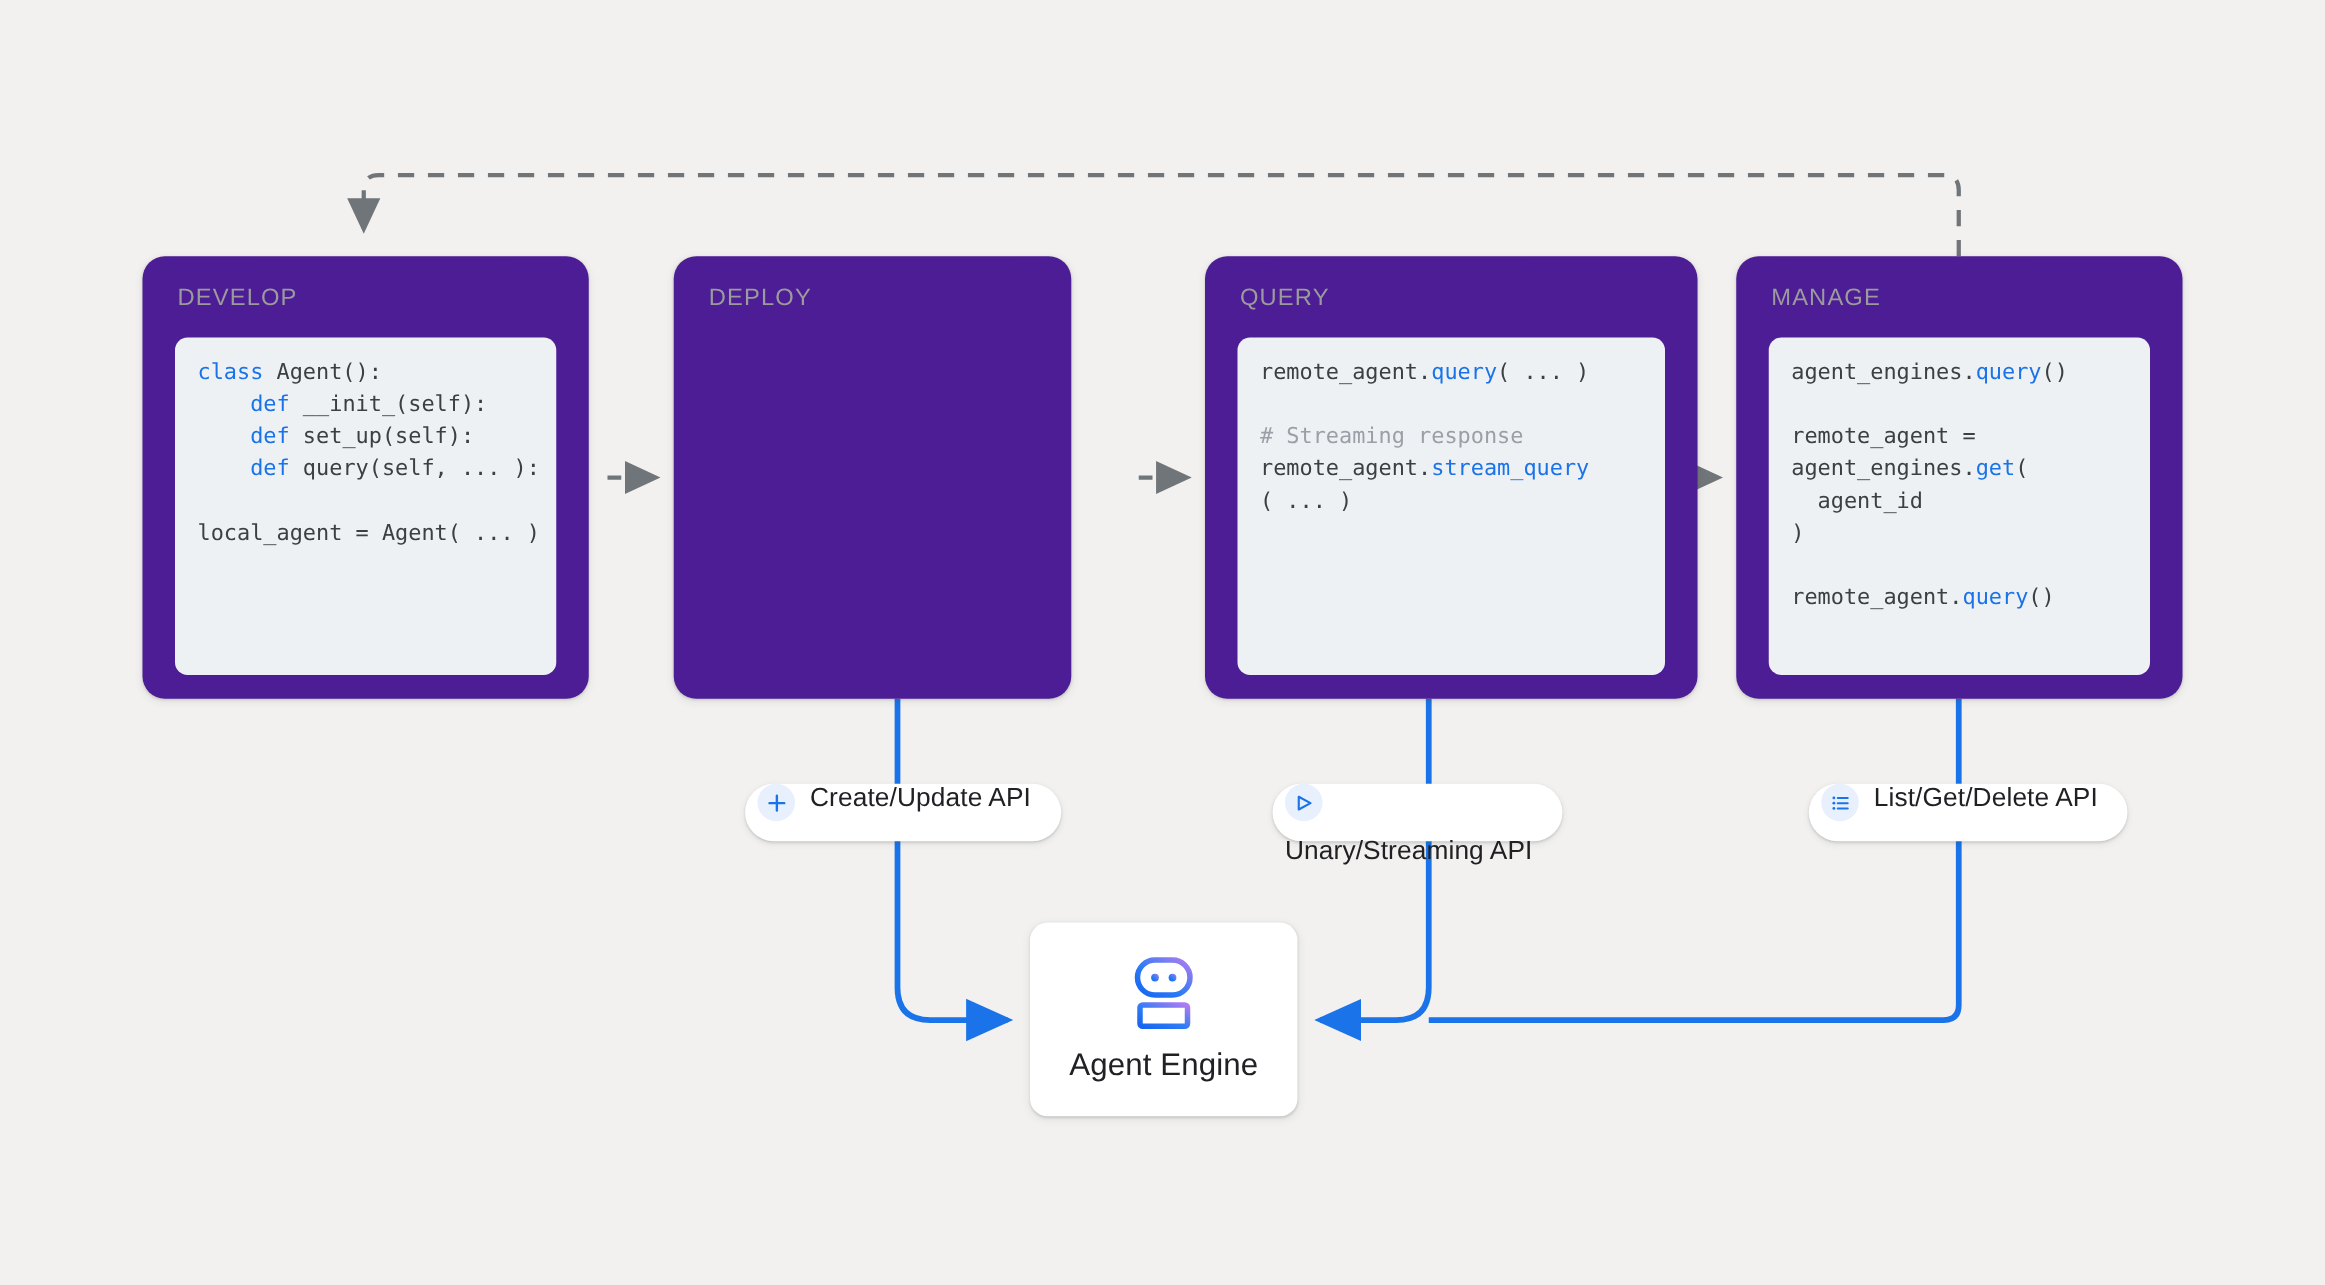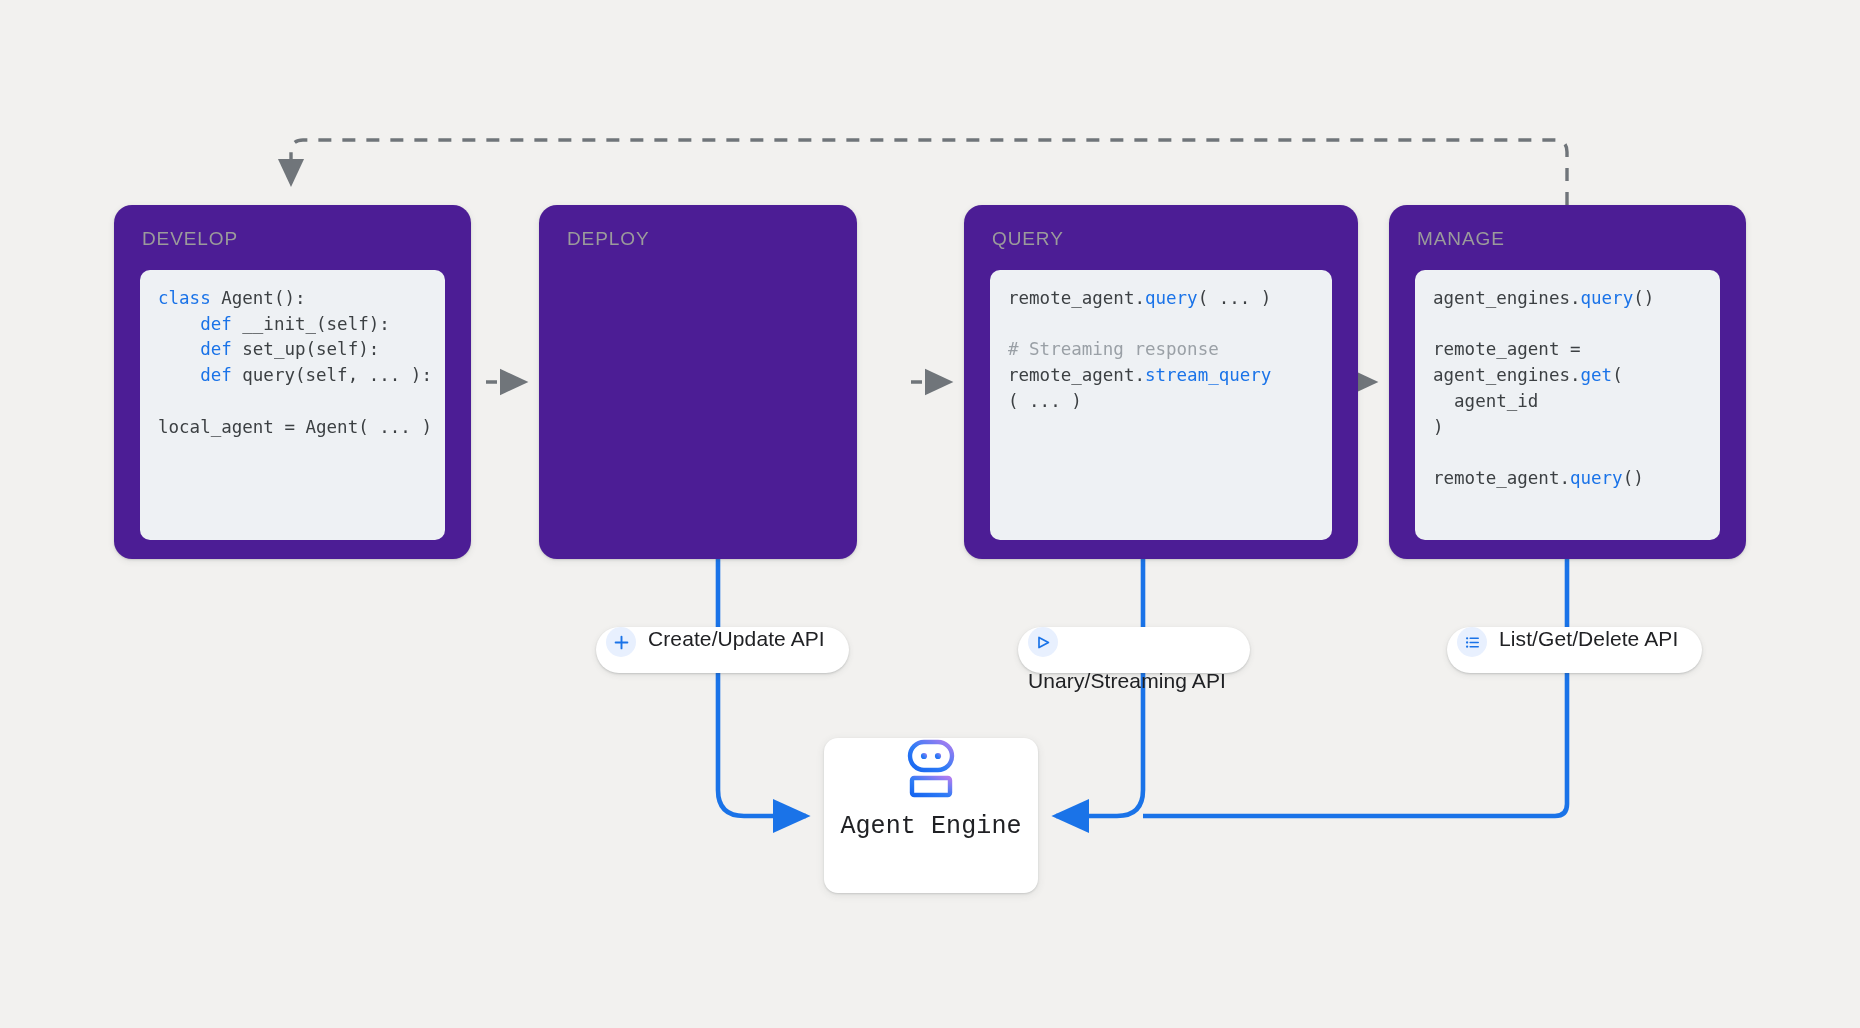--- a/index.html
+++ b/index.html
@@ -111,23 +111,23 @@
     position: absolute;
     left: 824px; top: 738px;
     width: 214px; height: 155px;
     background: #ffffff;
     border-radius: 14px;
     box-shadow: 0 1px 2px rgba(60,64,67,.18), 0 2px 8px rgba(60,64,67,.10);
     z-index: 4;
     display: flex;
     flex-direction: column;
     align-items: center;
+    justify-content: center;
     gap: 14px;
     box-sizing: border-box;
-    font-family: Liberation Mono, monospace;
   }
   #agent-node .node-label {
     font-size: 25px;
     color: #202124;
     letter-spacing: .1px;
   }
   .robot { display:block; }
 </style>
 </head>
 <body>

